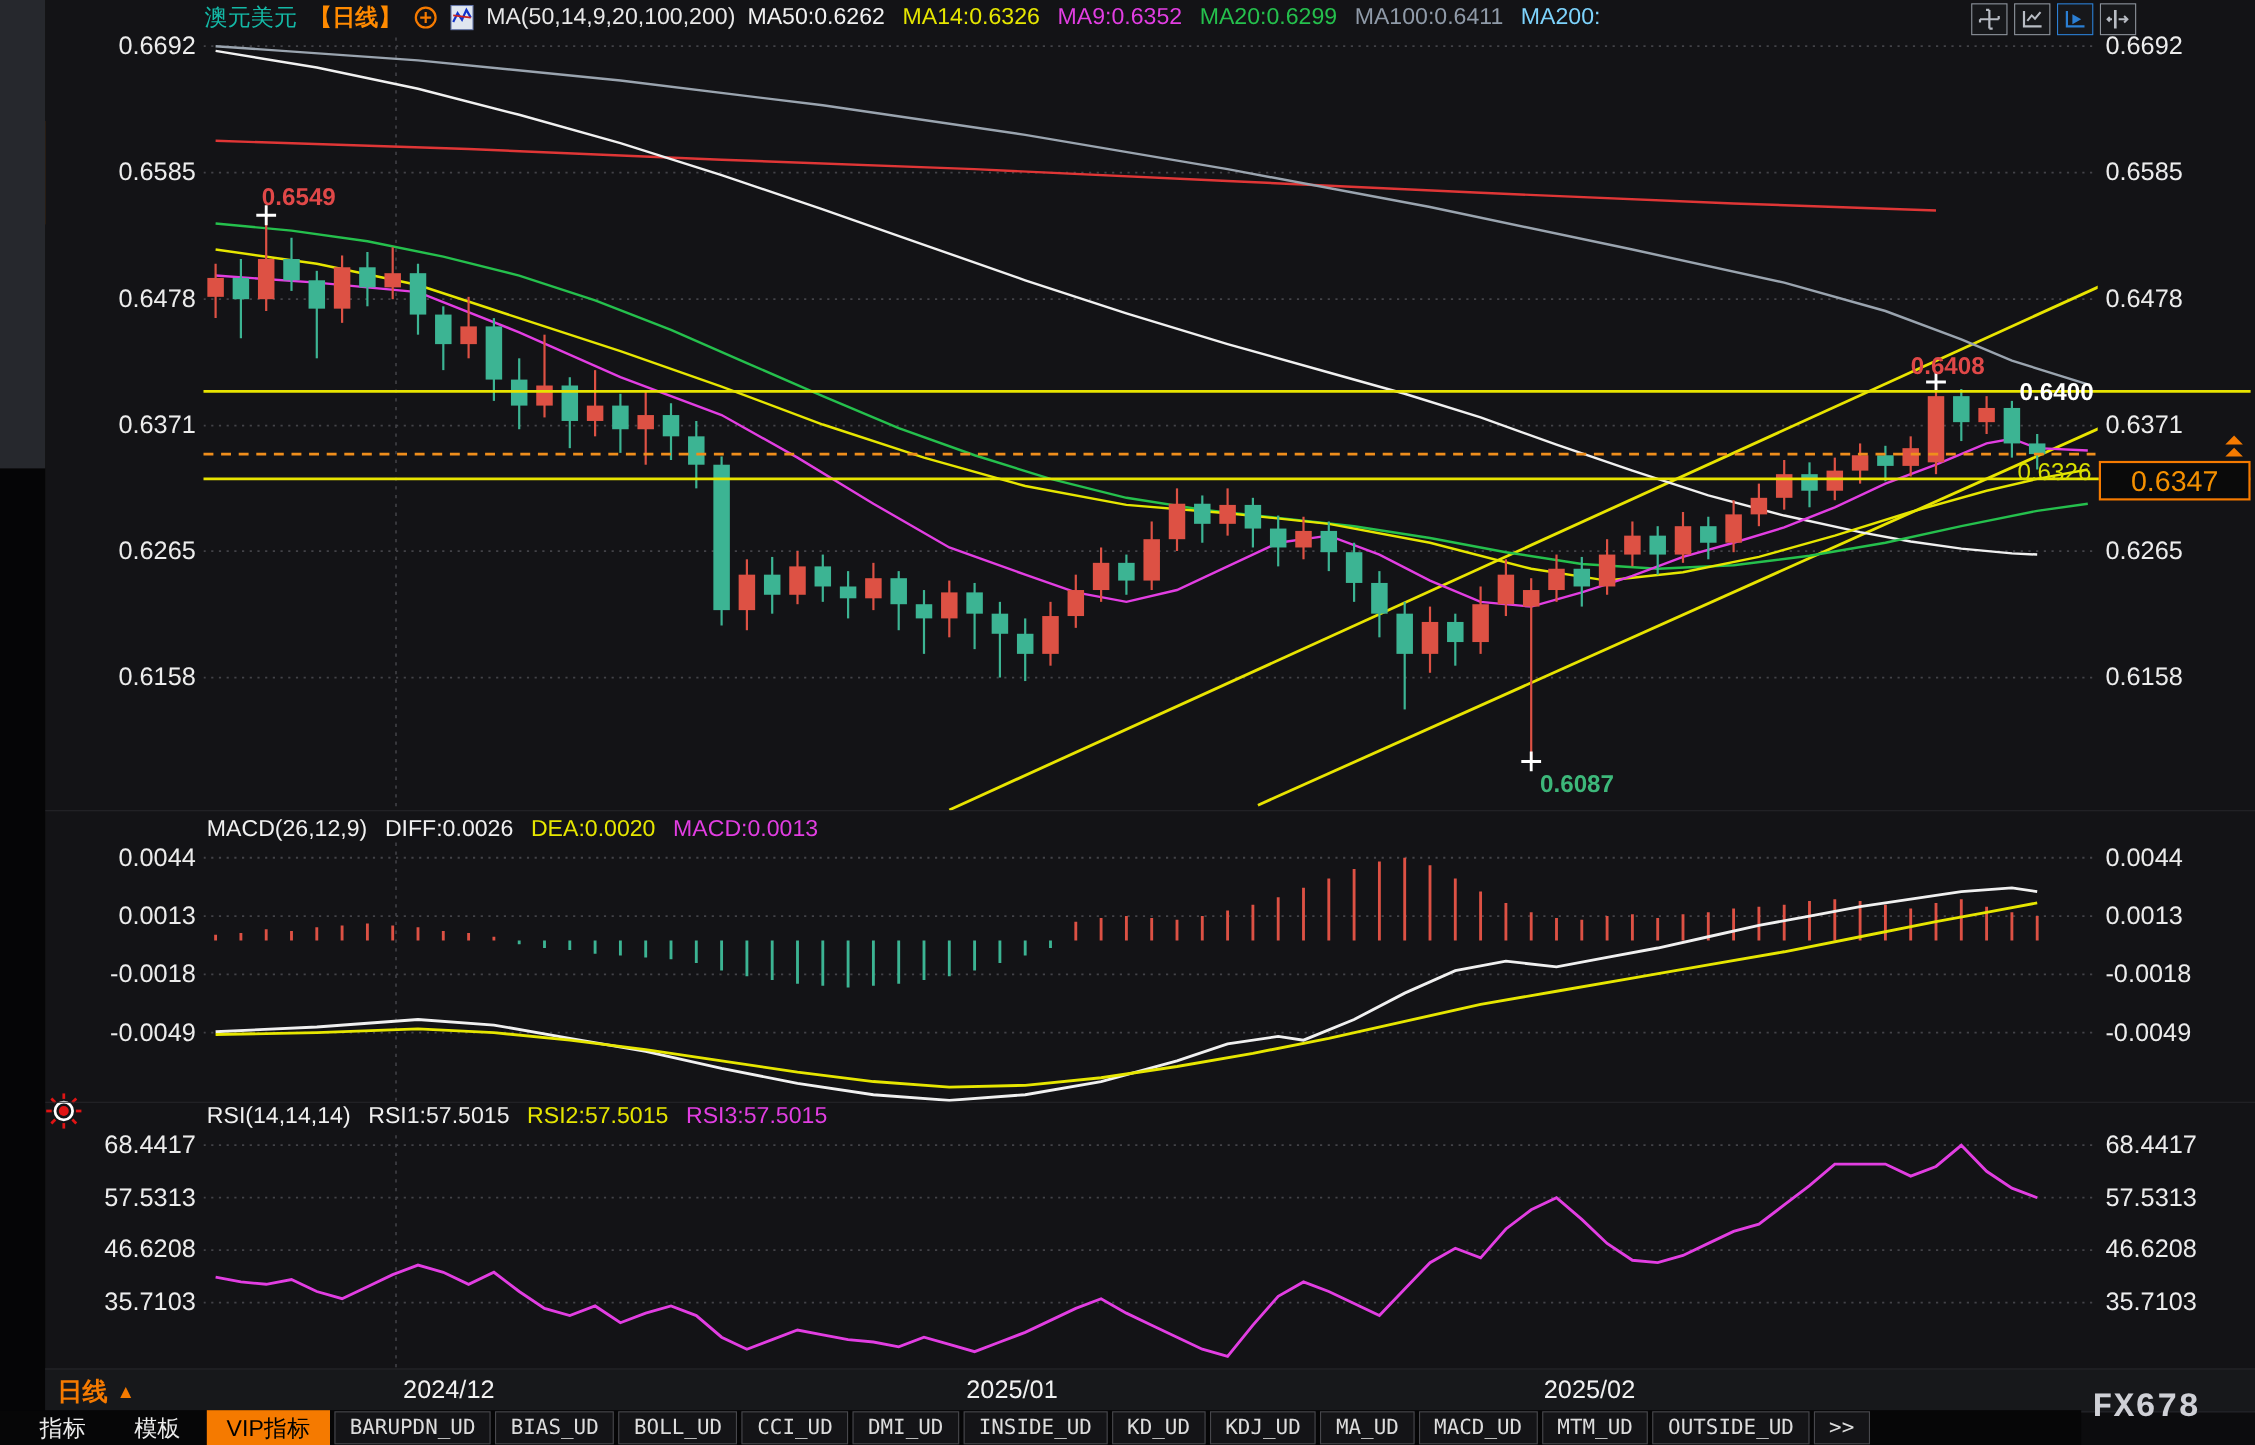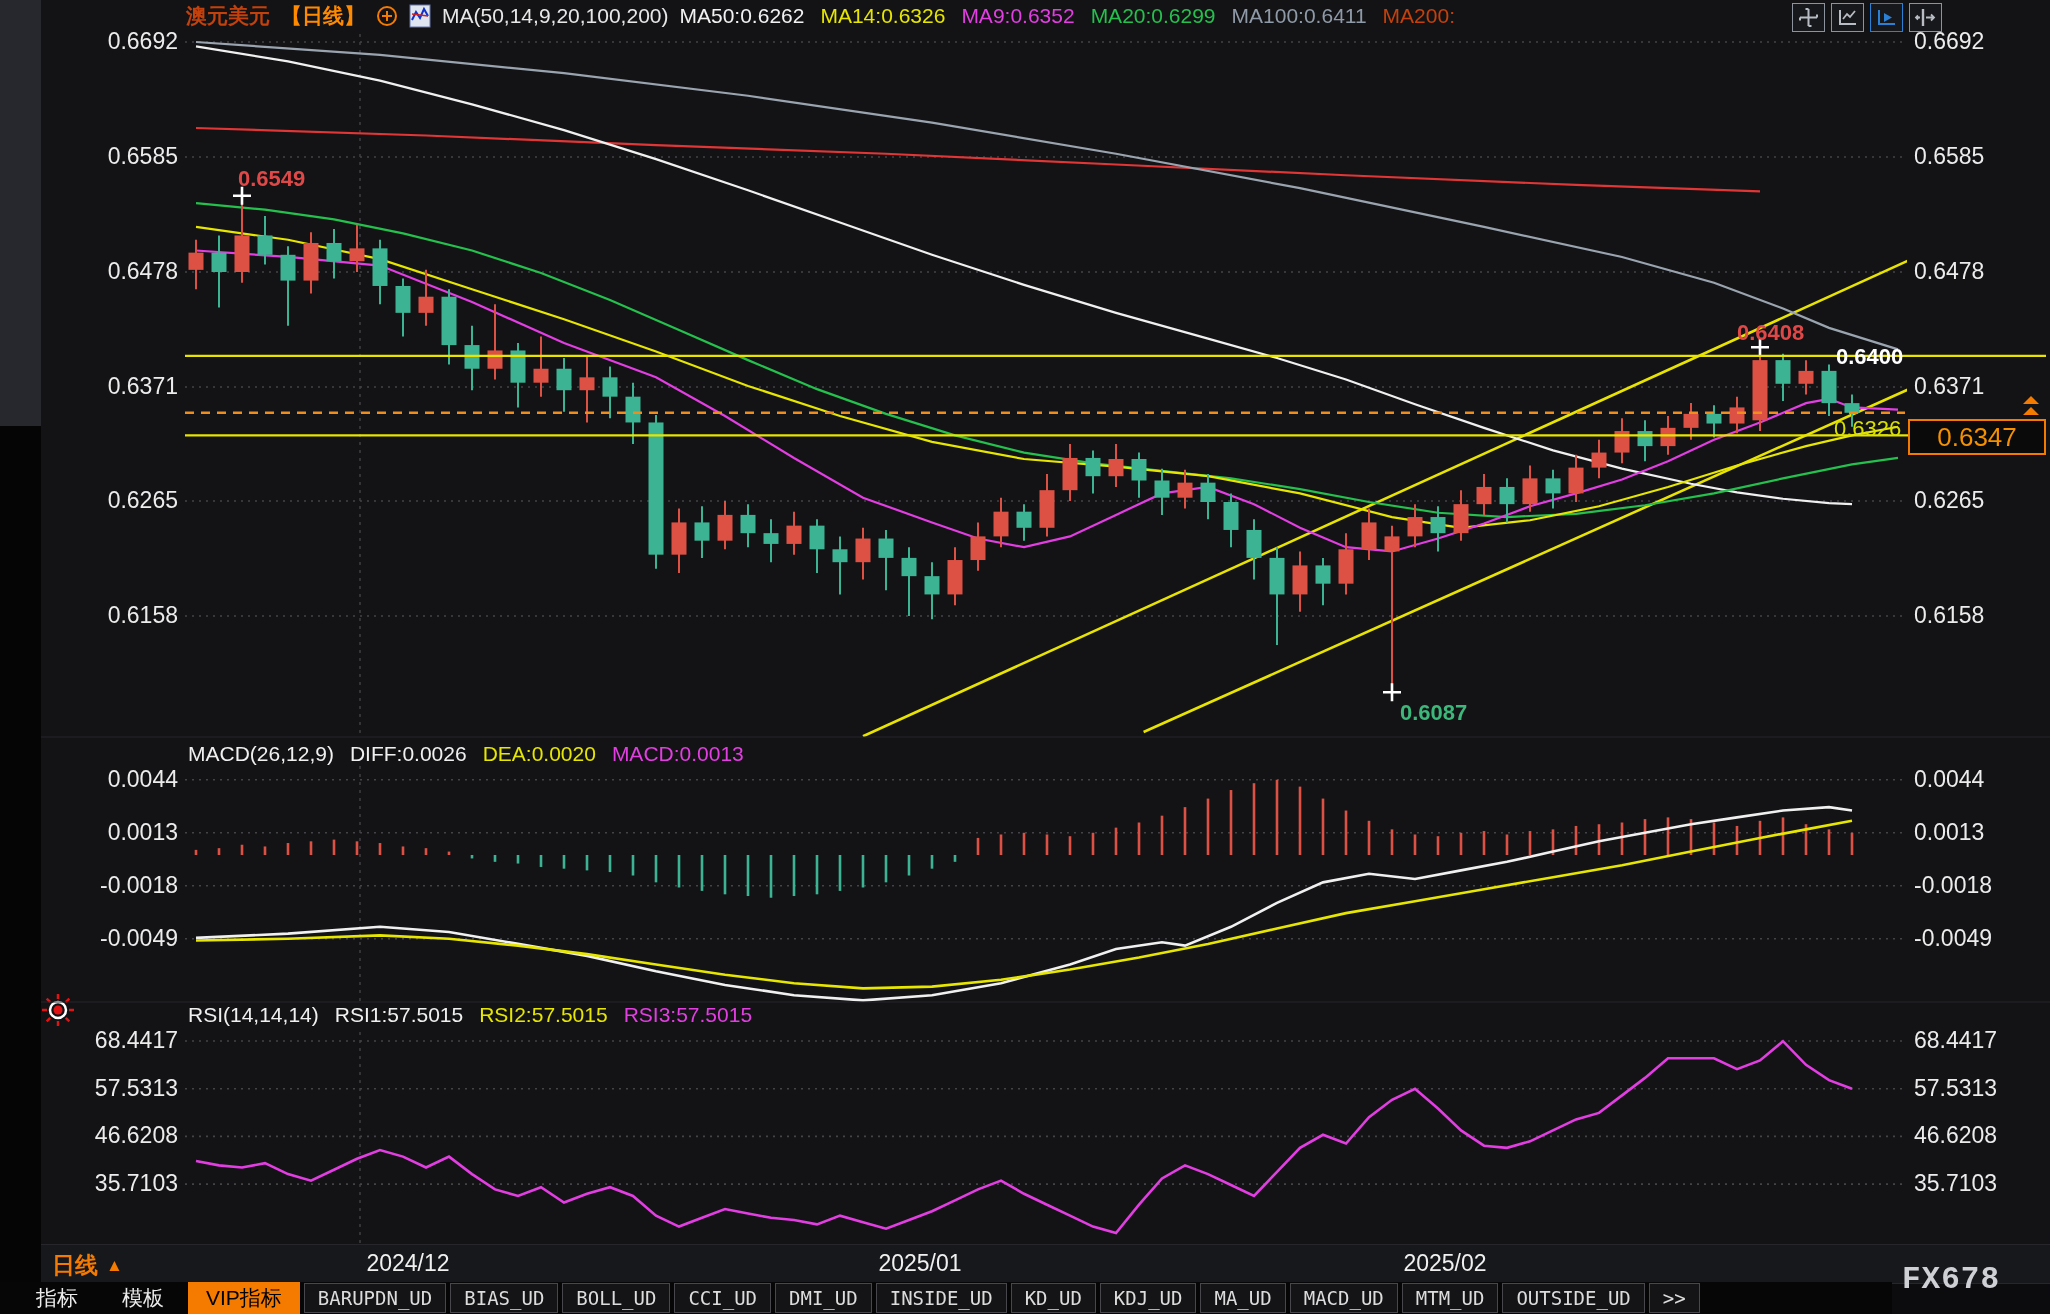--- a/index.html
+++ b/index.html
@@ -10,21 +10,21 @@
   
   #sidebar{position:absolute;left:0;top:0;width:41px;height:426px;background:#26282d;z-index:3;}
   #sidebar-lower{position:absolute;left:0;top:426px;width:41px;height:888px;background:#050506;z-index:3;}
   .side-item{position:absolute;left:0;width:41px;display:flex;align-items:center;justify-content:center;
              writing-mode:vertical-rl;text-orientation:upright;font-size:21px;letter-spacing:5px;
              color:#b9bcc2;cursor:pointer;}
   .side-item.active{background:#f57a00;color:#ffffff;}
   
   #header{position:absolute;left:186px;top:2px;height:28px;display:flex;align-items:center;gap:11px;
           font-size:21px;white-space:nowrap;z-index:5;}
-  #symbol{color:#c2410c;font-weight:700;}
+  #symbol{color:#14b8a6;font-weight:400;}
   #period-tag{color:#ff8a00;font-weight:700;}
   .hdr-icon{display:inline-flex;align-items:center;}
   #ma-group{color:#e8e8e8;}
   #ma-values{display:flex;gap:16px;}
   
   #top-icons{position:absolute;left:1792px;top:3px;display:flex;gap:6px;z-index:5;}
   .ticon{width:31px;height:27px;border:1px solid #8d939c;background:#17181b;display:flex;
          align-items:center;justify-content:center;cursor:pointer;}
   .ticon.active{border-color:#2b7fd4;}
   
@@ -377,21 +377,21 @@
         <path d="M3 10l16 2" fill="none" stroke="#cc2222" stroke-width="1.5"></path>
       </svg>
   </span>
   <span id="ma-group">MA(50,14,9,20,100,200)</span>
   <span id="ma-values">
       <span style="color: rgb(242, 242, 242);">MA50:0.6262</span>
       <span style="color: rgb(230, 230, 0);">MA14:0.6326</span>
       <span style="color: rgb(226, 62, 226);">MA9:0.6352</span>
       <span style="color: rgb(37, 192, 77);">MA20:0.6299</span>
       <span style="color: rgb(143, 154, 168);">MA100:0.6411</span>
-      <span style="color: #c2410c;">MA200:</span>
+      <span style="color: #7dd3fc;">MA200:</span>
     </span>
 </div>
 
 <div id="top-icons">
   <span class="ticon">
     <svg width="25" height="21" viewBox="0 0 25 21">
         <path d="M12.5 2v17M4 10.5h17M12.5 2l-3 0M12.5 19l3 0M4 10.5v3M21 10.5v-3" stroke="#b8bcc4" stroke-width="2" fill="none"></path>
       </svg>
   </span>
   <span class="ticon">

